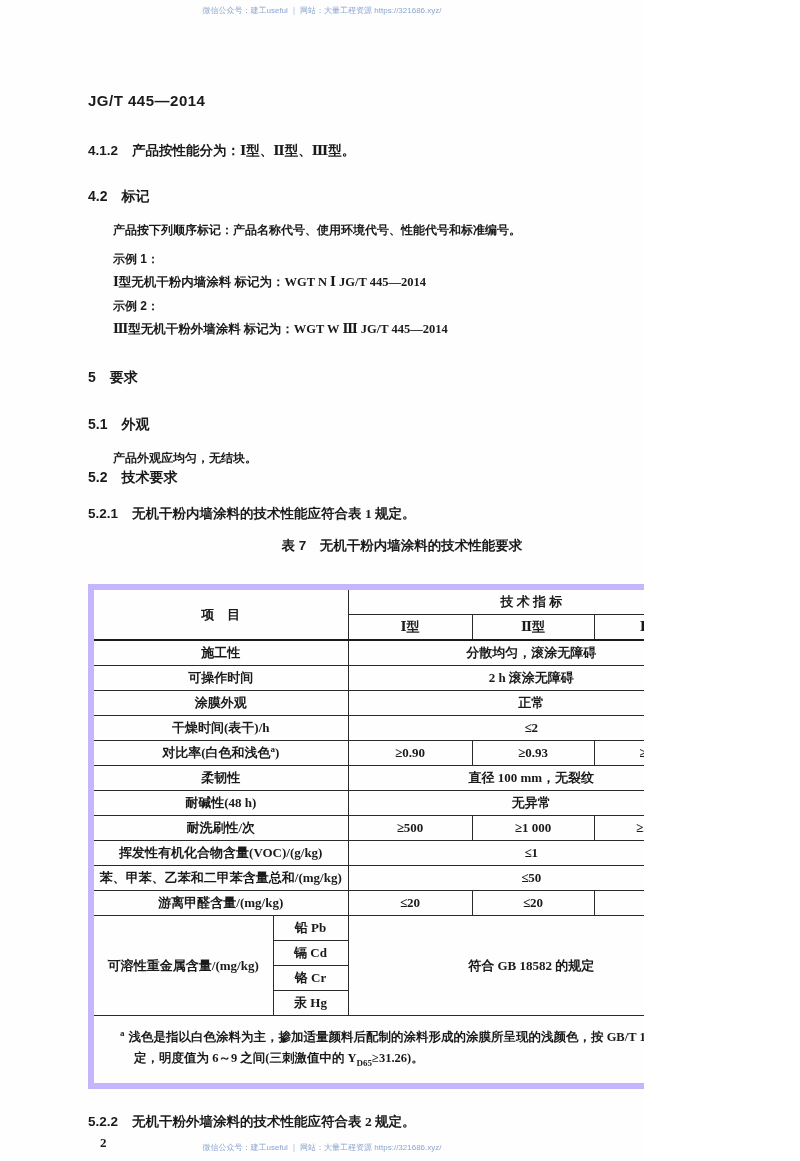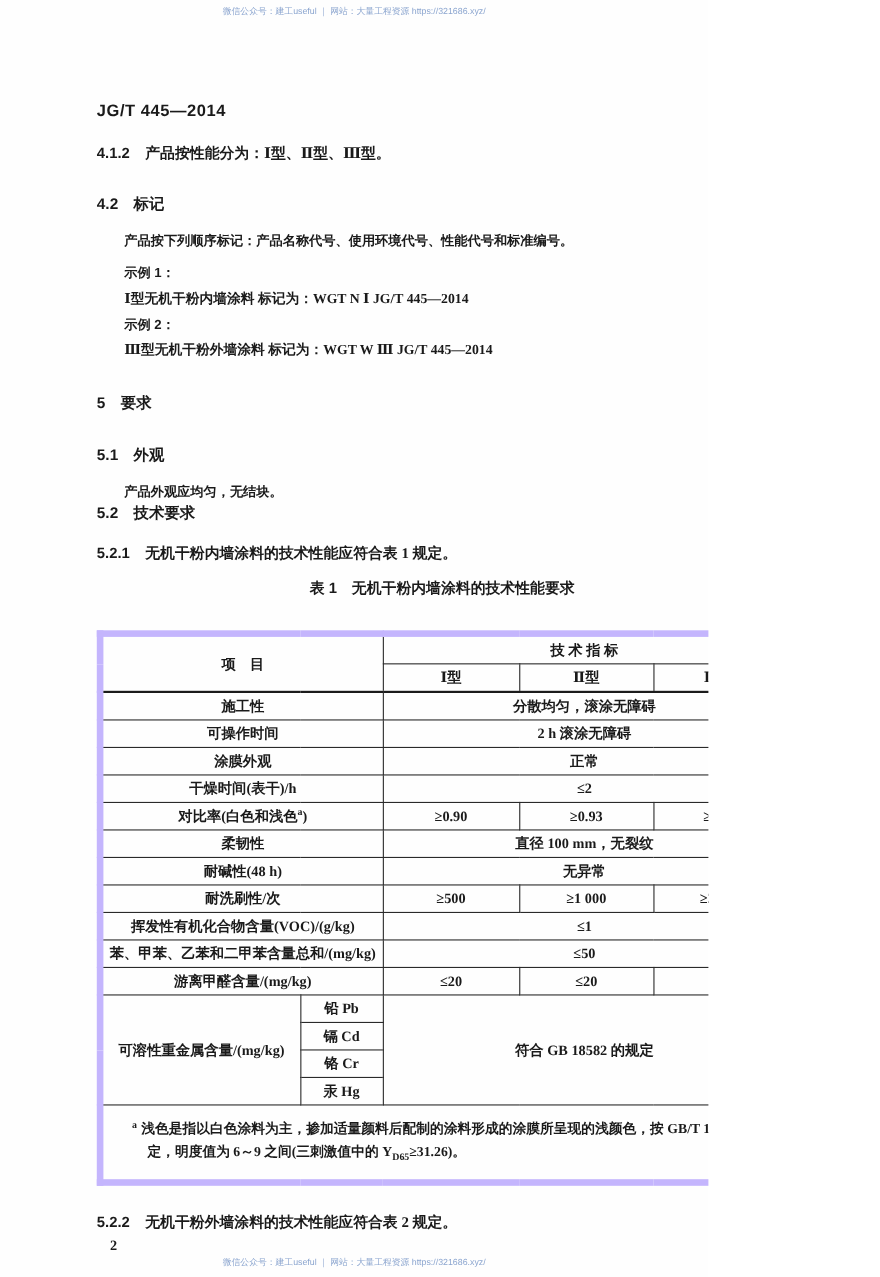--- a/index.html
+++ b/index.html
@@ -14,21 +14,21 @@
     font-family:"Liberation Sans","DejaVu Sans",sans-serif;
     font-size:8px; color:#8ba5cf; white-space:nowrap;
   }
   .wm-top { top:5px; }
   .wm-bottom { bottom:8px; }
   .content { position:absolute; left:88px; top:92px; width:628px; }
   .doc-code {
     font-family:"Liberation Sans","DejaVu Sans",sans-serif;
     font-weight:bold; font-size:15px; letter-spacing:0.5px;
   }
-  .clause { margin-top:21px; font-size:13.5px; line-height:19px; }
+  .clause { margin-top:32px; font-size:13.5px; line-height:19px; }
   .clause .num {
     font-family:"Liberation Sans","DejaVu Sans",sans-serif;
     font-weight:bold; margin-right:14px;
   }
   .clause .txt { font-weight:600; }
   h3.hd {
     font-family:"Liberation Sans","DejaVu Sans",sans-serif;
     font-weight:bold; font-size:14px; line-height:19px;
   }
   .h42 { margin-top:27px; }
@@ -93,21 +93,21 @@
 
     <h3 class="hd h51">5.1　外观</h3>
     <p class="para">产品外观应均匀，无结块。</p>
 
     <h3 class="hd h52">5.2　技术要求</h3>
 
     <p class="clause" style="margin-top:17px;">
       <span class="num">5.2.1</span><span class="txt">无机干粉内墙涂料的技术性能应符合表 1 规定。</span>
     </p>
 
-    <div class="caption">表 1　无机干粉内墙涂料的技术性能要求</div>
+    <div class="caption">表 7　无机干粉内墙涂料的技术性能要求</div>
 
     <table class="t1">
       <colgroup>
         <col style="width:182px">
           <col style="width:75px">
         <col style="width:124px">
           <col style="width:122px">
           <col style="width:123px">
       </colgroup>
       <tbody>

